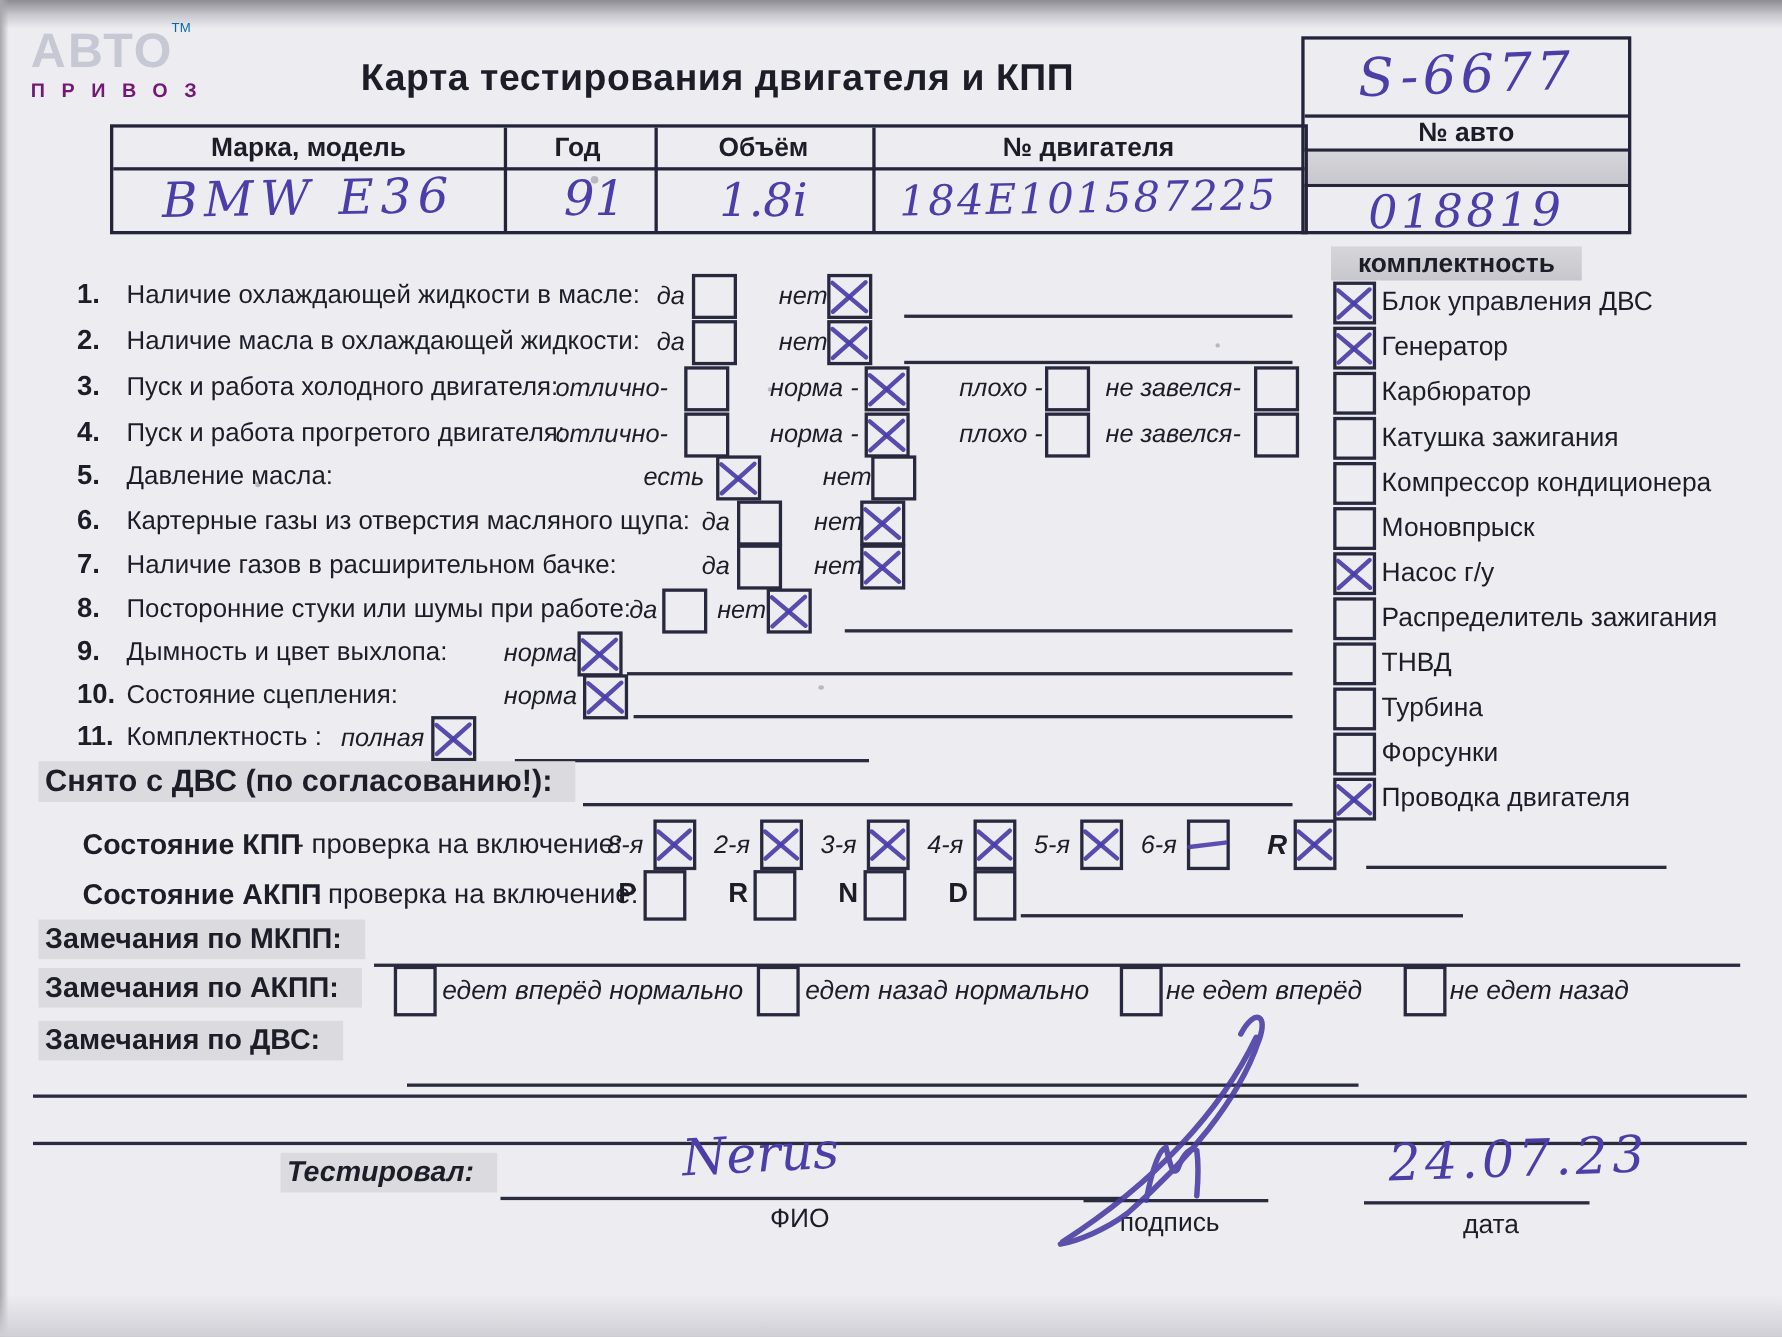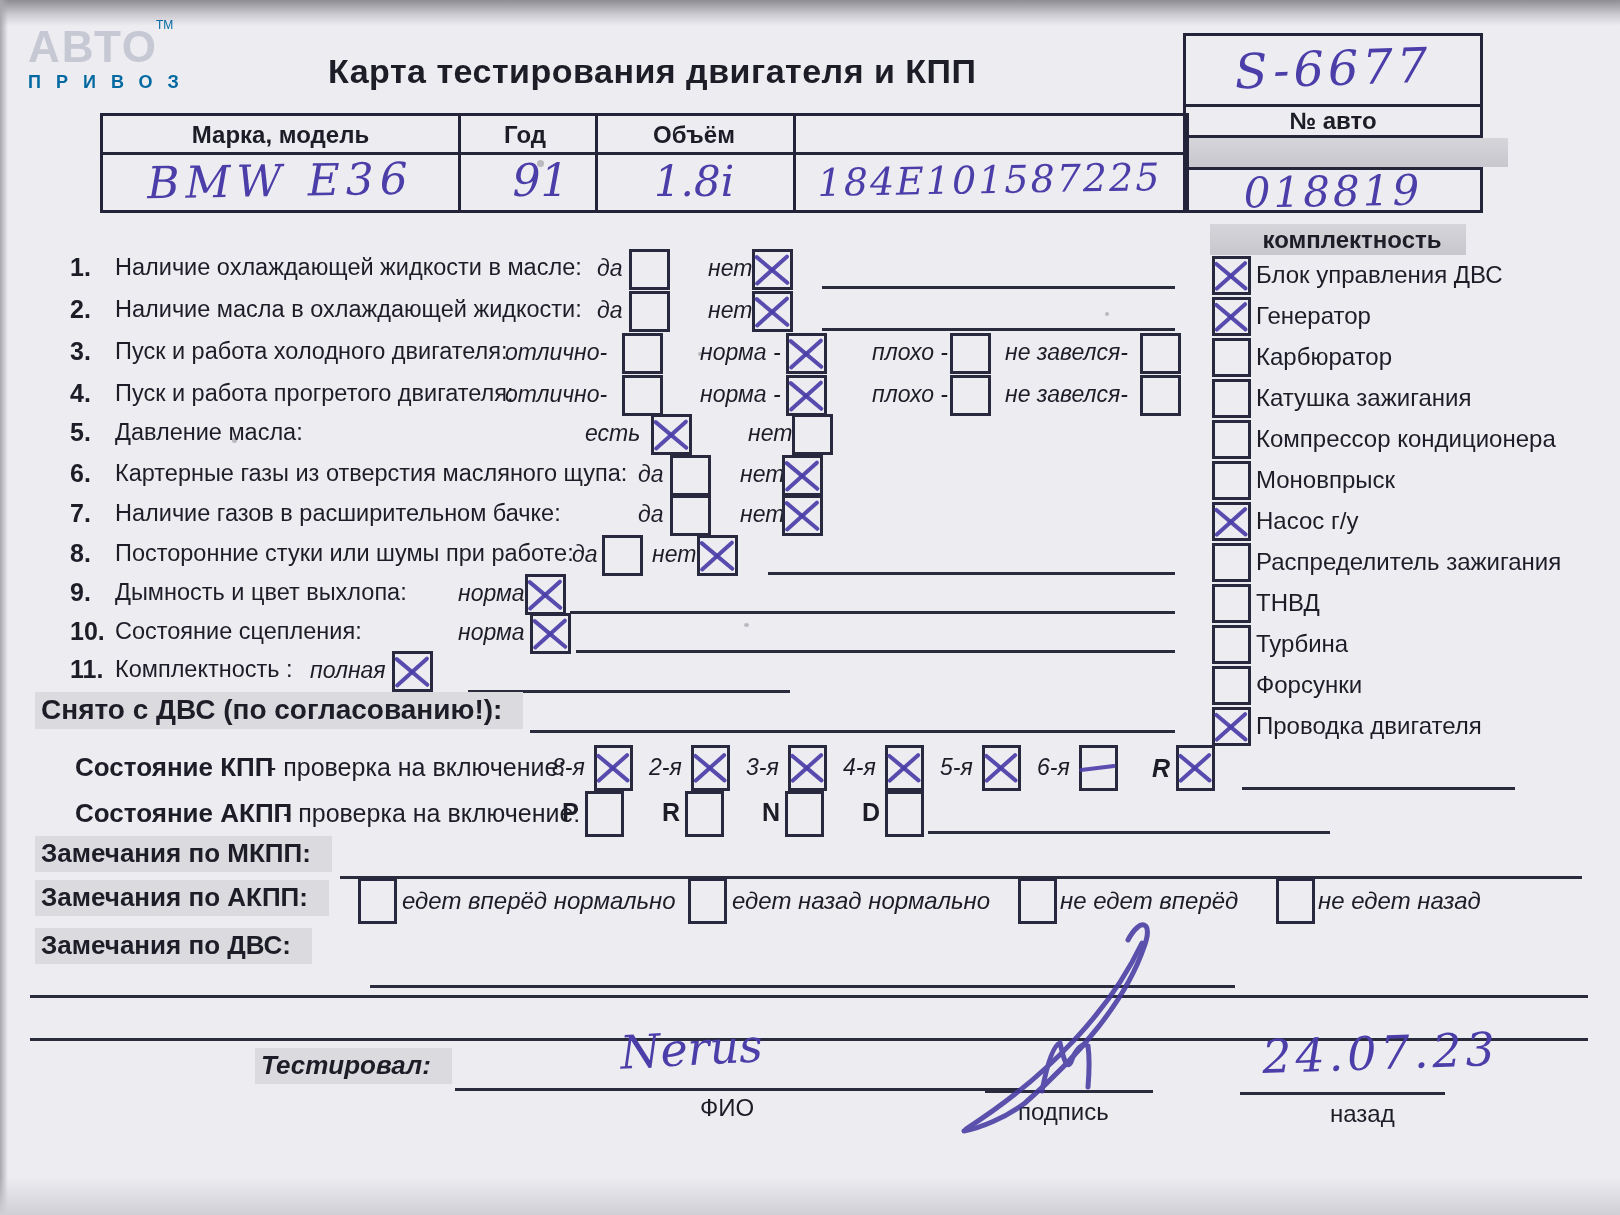--- a/index.html
+++ b/index.html
@@ -14,30 +14,30 @@
   .speck{position:absolute;border-radius:50%;background:#8f8e95;opacity:.55;}
 
   .abs{position:absolute;}
   .b{font-weight:bold;}
   .it{font-style:italic;}
   .hw{font-family:"DejaVu Serif",serif;font-style:italic;color:#4b3ea9;}
 
   
   .logo-top{font-size:44px;font-weight:bold;color:#c6c8d3;letter-spacing:2px;}
   .logo-tm{font-size:12px;color:#0369a1;}
-  .logo-bottom{font-size:18px;color:#0369a1;letter-spacing:15px;font-weight:bold;}
+  .logo-bottom{font-size:18px;color:#701a75;letter-spacing:15px;font-weight:bold;}
 
   .title{font-size:34px;font-weight:bold;letter-spacing:.5px;}
 
   
   .box{position:absolute;border:3px solid #23233a;}
   .vline{position:absolute;width:3px;background:#23233a;}
   .hline{position:absolute;height:3px;background:#26263a;}
   .thead{position:absolute;font-size:24px;font-weight:bold;text-align:center;}
-  .grayband{background:linear-gradient(#d6d5da,#c8c7cd);padding-left:28px;}
+  .grayband{background:linear-gradient(#d6d5da,#c8c7cd);}
 
   
   .crow{position:absolute;left:0;width:1620px;height:44px;}
   .num{position:absolute;left:70px;top:3px;font-size:25px;font-weight:bold;}
   .lbl{position:absolute;left:115px;top:4px;font-size:23.5px;}
   .opt{position:absolute;top:5px;font-size:23px;font-style:italic;}
   .gl{position:absolute;top:5px;font-size:23px;font-style:italic;}
   .gu{position:absolute;top:3px;font-size:25px;font-weight:bold;}
   .cb{position:absolute;top:-1px;width:35px;height:35px;border:3px solid #28283e;}
   .cb.t40{width:33px;height:40px;top:-4px;}
@@ -86,20 +86,21 @@
   </div>
 
   <div class="box" style="left:100px;top:113px;width:1083px;height:94px;">
     <div class="hline" style="left:0;top:36px;width:1083px;"></div>
     <div class="vline" style="left:355px;top:0;height:94px;"></div>
     <div class="vline" style="left:492px;top:0;height:94px;"></div>
     <div class="vline" style="left:690px;top:0;height:94px;"></div>
     <div class="thead" style="left:0;top:5px;width:355px;">Марка, модель</div>
     <div class="thead" style="left:355px;top:5px;width:134px;">Год</div>
     <div class="thead" style="left:492px;top:5px;width:198px;">Объём</div>
+    <div class="thead" style="left:690px;top:5px;width:393px;">№ двигателя</div>
     <div class="abs hw" style="left:0;top:39px;width:355px;text-align:center;font-size:44px;letter-spacing:6px;transform:rotate(-1deg);">BMW E36</div>
     <div class="abs hw" style="left:355px;top:39px;width:165px;text-align:center;font-size:44px;">91</div>
     <div class="abs hw" style="left:492px;top:41px;width:198px;text-align:center;font-size:42px;">1.8i</div>
     <div class="abs hw" style="left:690px;top:42px;width:393px;text-align:center;font-size:38px;letter-spacing:2px;transform:rotate(-1deg);">184E101587225</div>
   </div>
 
   <div class="crow" style="top:250px;">
     <span class="num">1.</span>
     <span class="lbl">Наличие охлаждающей жидкости в масле:</span>
     <span class="opt" style="left:597px;">да</span>
@@ -283,21 +284,21 @@
   </div>
 
   <div class="graylab it" style="left:255px;top:1048px;">Тестировал:</div>
   <div class="abs hw" style="left:620px;top:1022px;font-size:46px;transform:rotate(-3deg);">Nerus</div>
   <div class="blank" style="left:455px;top:1088px;width:565px;height:3px;"></div>
   <div class="ftlab" style="left:700px;top:1094px;">ФИО</div>
   <div class="blank" style="left:985px;top:1090px;width:168px;"></div>
   <div class="ftlab" style="left:1018px;top:1098px;">подпись</div>
   <div class="abs hw" style="left:1262px;top:1026px;font-size:46px;letter-spacing:4px;transform:rotate(-2deg);">24.07.23</div>
   <div class="blank" style="left:1240px;top:1092px;width:205px;"></div>
-  <div class="ftlab" style="left:1330px;top:1100px;">назад</div>
+  <div class="ftlab" style="left:1330px;top:1100px;">дата</div>
 
   <svg class="abs" style="left:930px;top:895px;" width="260" height="250" viewBox="0 0 260 250">
     <g fill="none" stroke="#473ba2" stroke-width="5" stroke-linecap="round" opacity="0.88">
       <path d="M198,45 C210,22 224,26 214,52 C196,105 150,160 95,208 C75,223 50,233 34,236"></path>
       <path d="M212,48 C180,115 120,180 36,234"></path>
       <path d="M112,196 C118,165 124,150 130,148 C133,160 136,176 141,167 C146,153 153,147 158,151 C160,165 159,180 158,192"></path>
     </g>
   </svg>
 </div>
 

